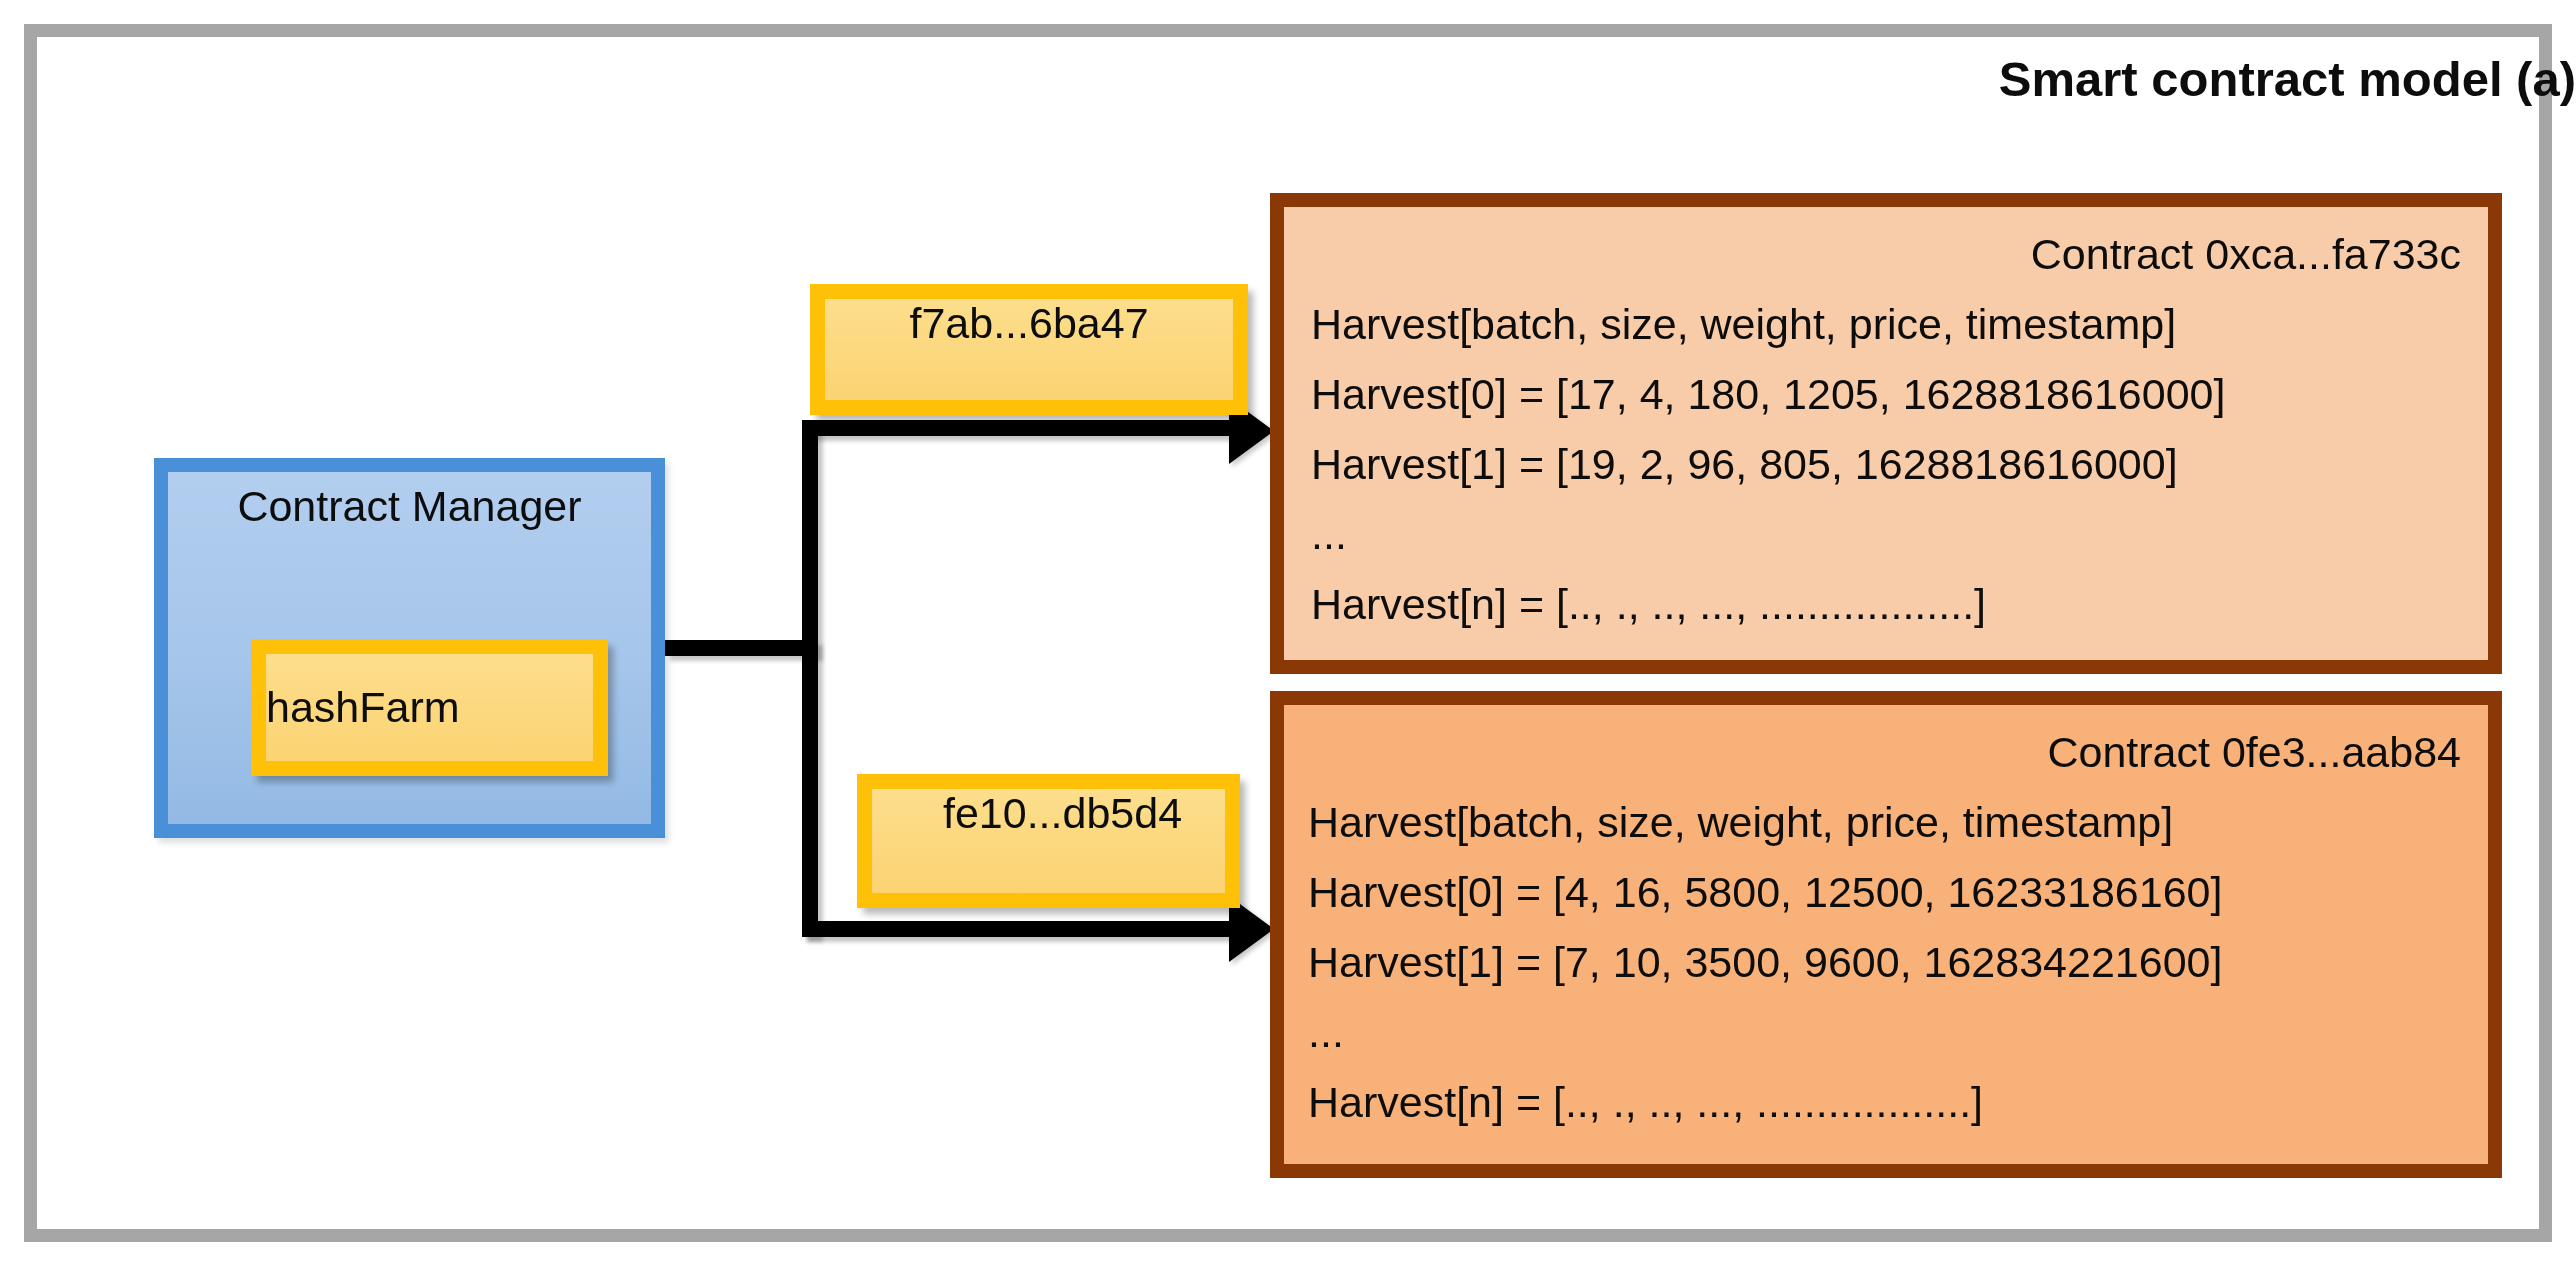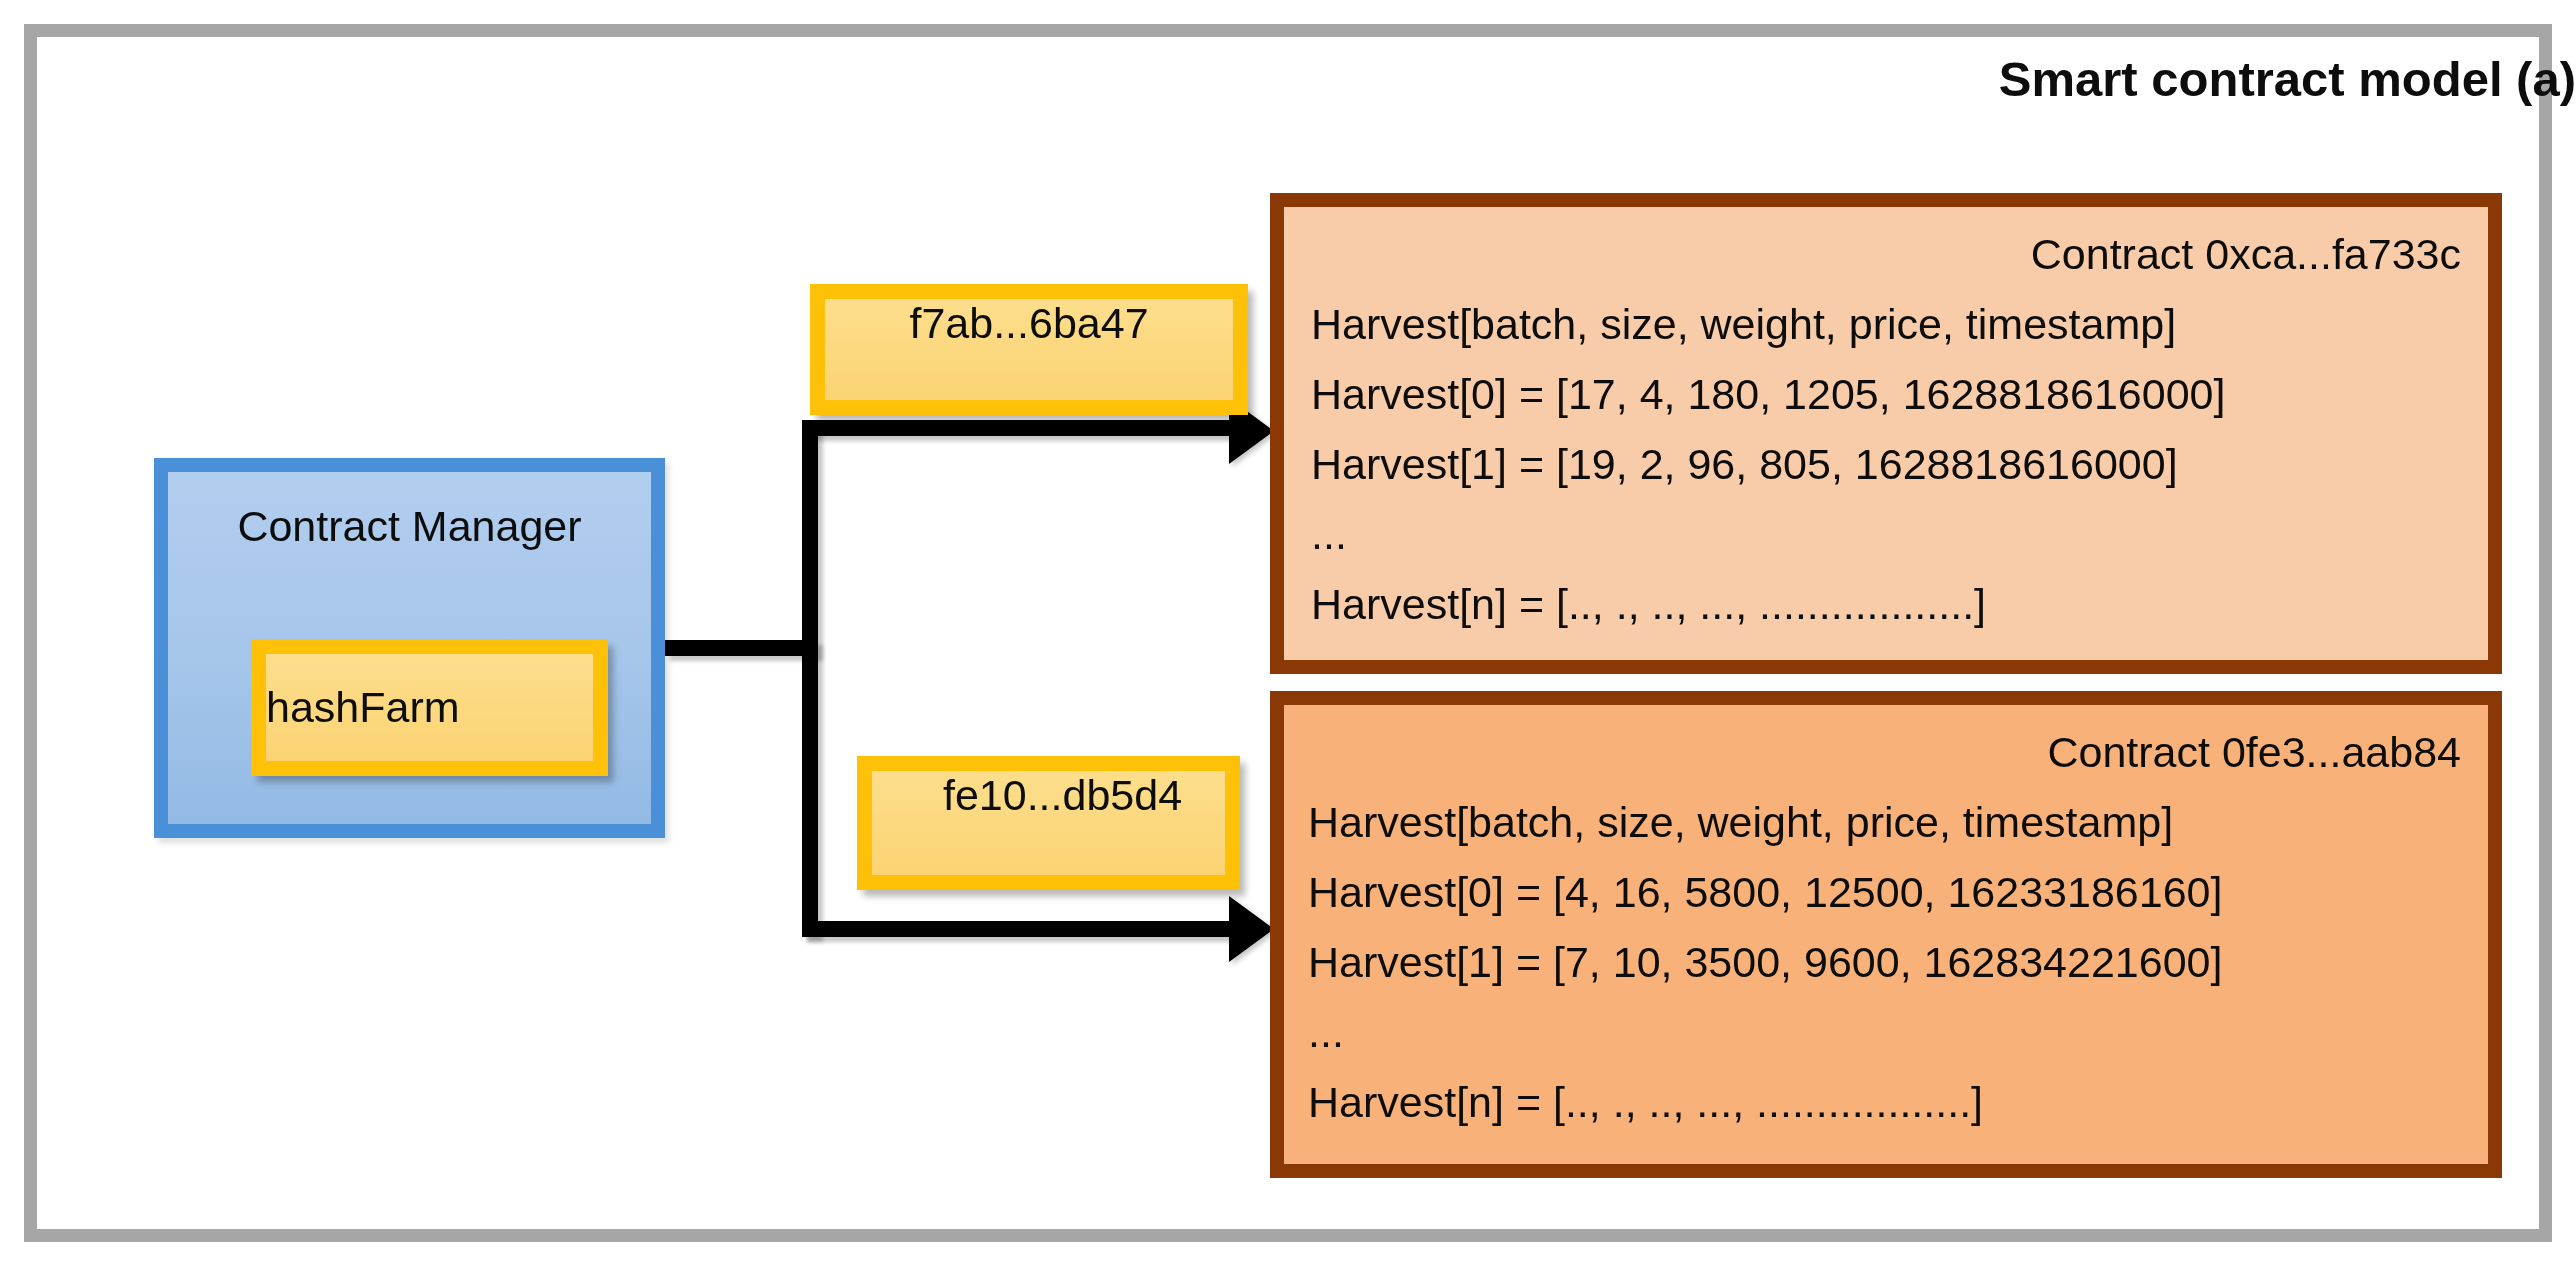--- a/index.html
+++ b/index.html
@@ -30,21 +30,21 @@
   
   .manager-box {
     position: absolute;
     left: 154px; top: 458px;
     width: 511px; height: 380px;
     border: 14.6px solid #4A90D9;
     background: linear-gradient(180deg, #B2CEEF 0%, #A5C5EA 55%, #93BAE4 100%);
     box-shadow: 3.9px 4.9px 5.8px rgba(0,0,0,0.12);
   }
   .manager-text {
-    margin-top: 24px;
+    margin-top: 4px;
     text-align: center;
     font-size: 43px;
     line-height: 60px;
   }
   .hashfarm-box {
     position: absolute;
     left: 83px; top: 167px;
     width: 357px; height: 137px;
     border: 15.6px solid #FFC107;
     background: linear-gradient(180deg, #FDDE8C 0%, #FBD373 100%);
@@ -55,21 +55,21 @@
   
   .tx-label {
     position: absolute;
     border: 15.6px solid #FFC107;
     background: linear-gradient(180deg, #FDDE8C 0%, #FBD373 100%);
     box-shadow: 5.8px 6.8px 6.8px rgba(0,0,0,0.28);
     display: flex; align-items: flex-start; justify-content: center;
     font-size: 43px;
   }
   .tx-1 { left: 810px; top: 284px; width: 438px; height: 131px; }
-  .tx-2 { left: 857px; top: 756px; width: 383px; height: 134px; padding-left: 28px; }
+  .tx-2 { left: 857px; top: 774px; width: 383px; height: 134px; padding-left: 28px; }
   
   .contract-box {
     position: absolute;
     left: 1270px;
     width: 1232px;
     border: 14.6px solid #8A3805;
     padding: 11.7px 27px 0 27px;
     font-size: 43px;
     line-height: 70px;
     white-space: nowrap;

